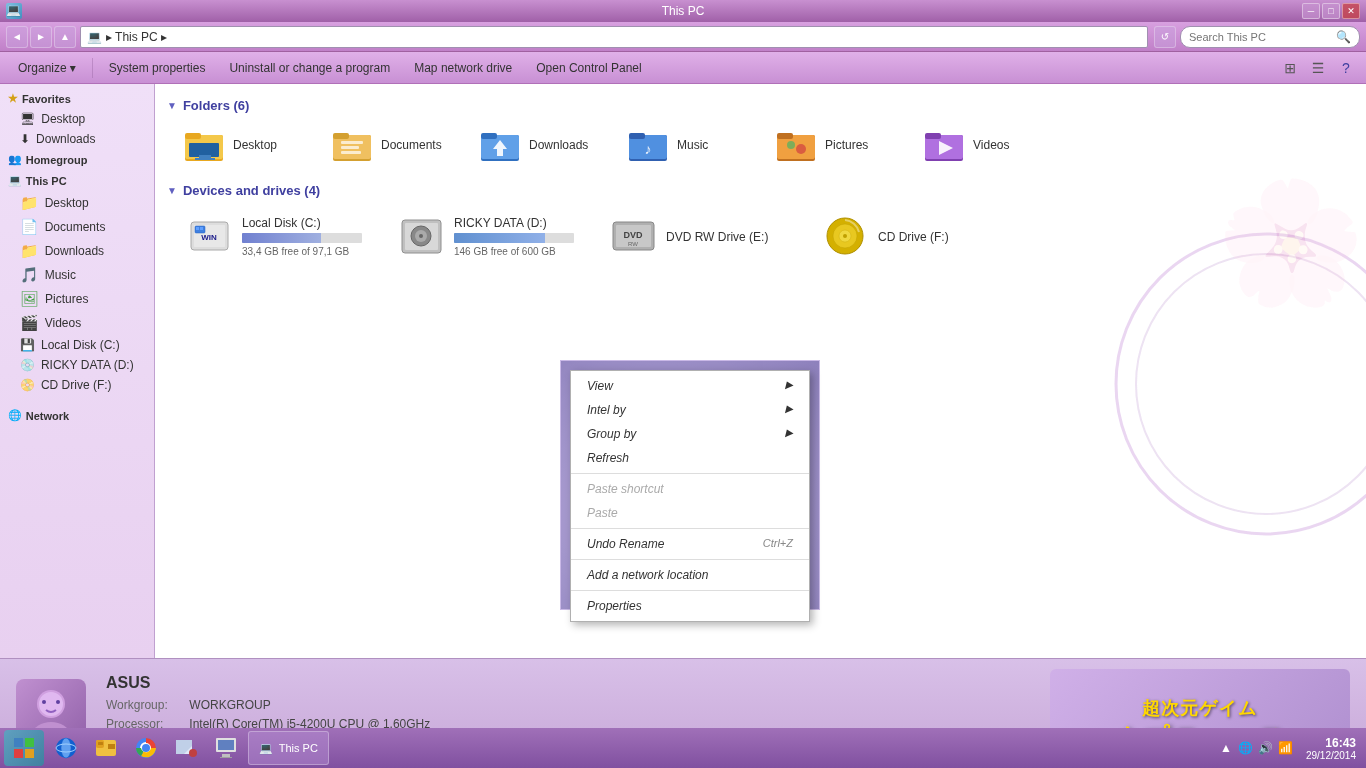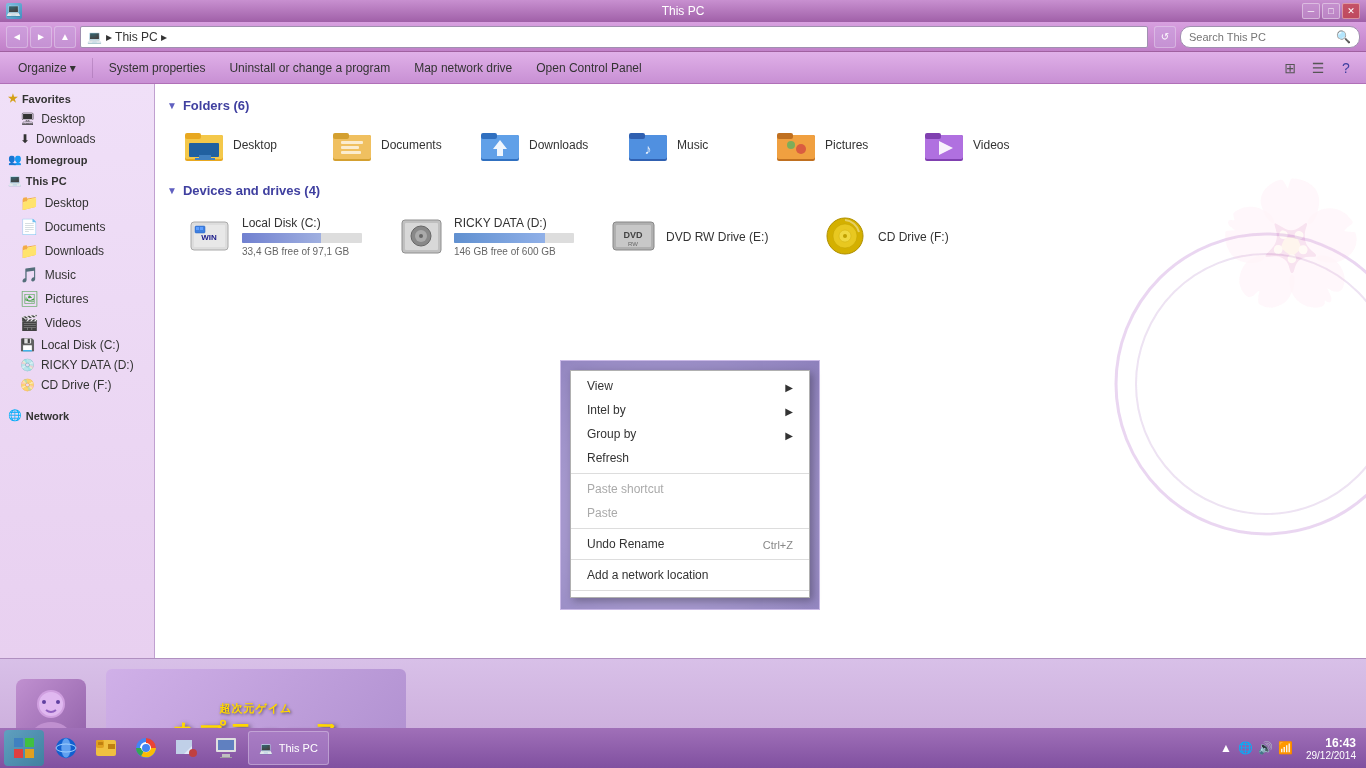--- a/index.html
+++ b/index.html
@@ -304,26 +304,27 @@
       top: 370px;
       width: 240px;
       background: white;
       border: 1px solid #b0b0b0;
       box-shadow: 3px 3px 8px rgba(0,0,0,0.3);
       z-index: 100;
       padding: 3px 0;
     }
     .context-menu-item {
       display: flex;
-      align-items: flex-end;
+      align-items: flex-start;
       justify-content: space-between;
       padding: 5px 16px;
       font-size: 12px;
       color: #333;
       cursor: pointer;
+      font-style: italic;
     }
     .context-menu-item.disabled { color: #aaa; cursor: default; }
     .context-menu-separator {
       height: 1px;
       background: #ddd;
       margin: 3px 0;
     }
     .context-menu-arrow { font-size: 10px; }
     .context-menu-shortcut { color: #888; font-size: 11px; }
 
@@ -813,20 +814,23 @@
   <div class="context-menu-separator"></div>
   <div class="context-menu-item">
     <span>Undo Rename</span>
     <span class="context-menu-shortcut">Ctrl+Z</span>
   </div>
   <div class="context-menu-separator"></div>
   <div class="context-menu-item">
     <span>Add a network location</span>
   </div>
   <div class="context-menu-separator"></div>
+  <div class="context-menu-item">
+    <span>Properties</span>
+  </div>
 </div>
 
 <div class="bg-character">
   <svg width="300" height="540" viewBox="0 0 300 540" style="opacity:0.85;">
     <ellipse cx="200" cy="300" rx="150" ry="150" fill="none" stroke="rgba(200,150,220,0.5)" stroke-width="3"></ellipse>
     <ellipse cx="200" cy="300" rx="130" ry="130" fill="none" stroke="rgba(180,130,200,0.3)" stroke-width="2"></ellipse>
     <text x="150" y="200" font-size="120" opacity="0.15" fill="#9060b0">🌸</text>
   </svg>
 </div>
 
@@ -834,23 +838,38 @@
   <div class="pc-avatar">
     <svg width="60" height="60" viewBox="0 0 60 60">
       <circle cx="30" cy="20" r="14" fill="#d0a0e0"></circle>
       <circle cx="30" cy="20" r="12" fill="#e0b8f0"></circle>
       <ellipse cx="30" cy="50" rx="18" ry="12" fill="#c090d0"></ellipse>
       <circle cx="23" cy="18" r="2" fill="#6040a0"></circle>
       <circle cx="37" cy="18" r="2" fill="#6040a0"></circle>
       <path d="M25,26 Q30,30 35,26" stroke="#9060c0" stroke-width="2" fill="none"></path>
     </svg>
   </div>
+  <div class="pc-details">
+    <div class="pc-name">ASUS</div>
+    <div class="pc-spec">
+      <span class="pc-spec-label">Workgroup:</span>
+      <span>WORKGROUP</span>
+    </div>
+    <div class="pc-spec">
+      <span class="pc-spec-label">Processor:</span>
+      <span>Intel(R) Core(TM) i5-4200U CPU @ 1.60GHz</span>
+    </div>
+    <div class="pc-spec">
+      <span class="pc-spec-label">Memory:</span>
+      <span>4,00 GB</span>
+    </div>
+  </div>
   <div class="bottom-right-logo">
     <div style="text-align:center;">
-      <div style="color:#ffd700; font-size:11px; font-weight:900; letter-spacing:1px; text-shadow: 1px 1px 3px rgba(0,0,0,0.6); margin-top: 36px;">超次元ゲイム</div>
+      <div style="color:#ffd700; font-size:18px; font-weight:900; letter-spacing:1px; text-shadow: 1px 1px 3px rgba(0,0,0,0.6); margin-top: 36px;">超次元ゲイム</div>
       <div style="color:#ffd700; font-size:26px; font-weight:900; font-family:serif; text-shadow: 2px 2px 5px rgba(0,0,0,0.7); letter-spacing:2px;">ネプテューヌ</div>
       <div style="color:white; font-size:9px; letter-spacing:4px; margin-top:2px;">THE ANIMATION</div>
     </div>
   </div>
 </div>
 
 <div class="taskbar">
   <div class="start-btn">
     <svg width="24" height="24" viewBox="0 0 24 24">
       <rect x="2" y="2" width="9" height="9" fill="#4080c0"></rect>

